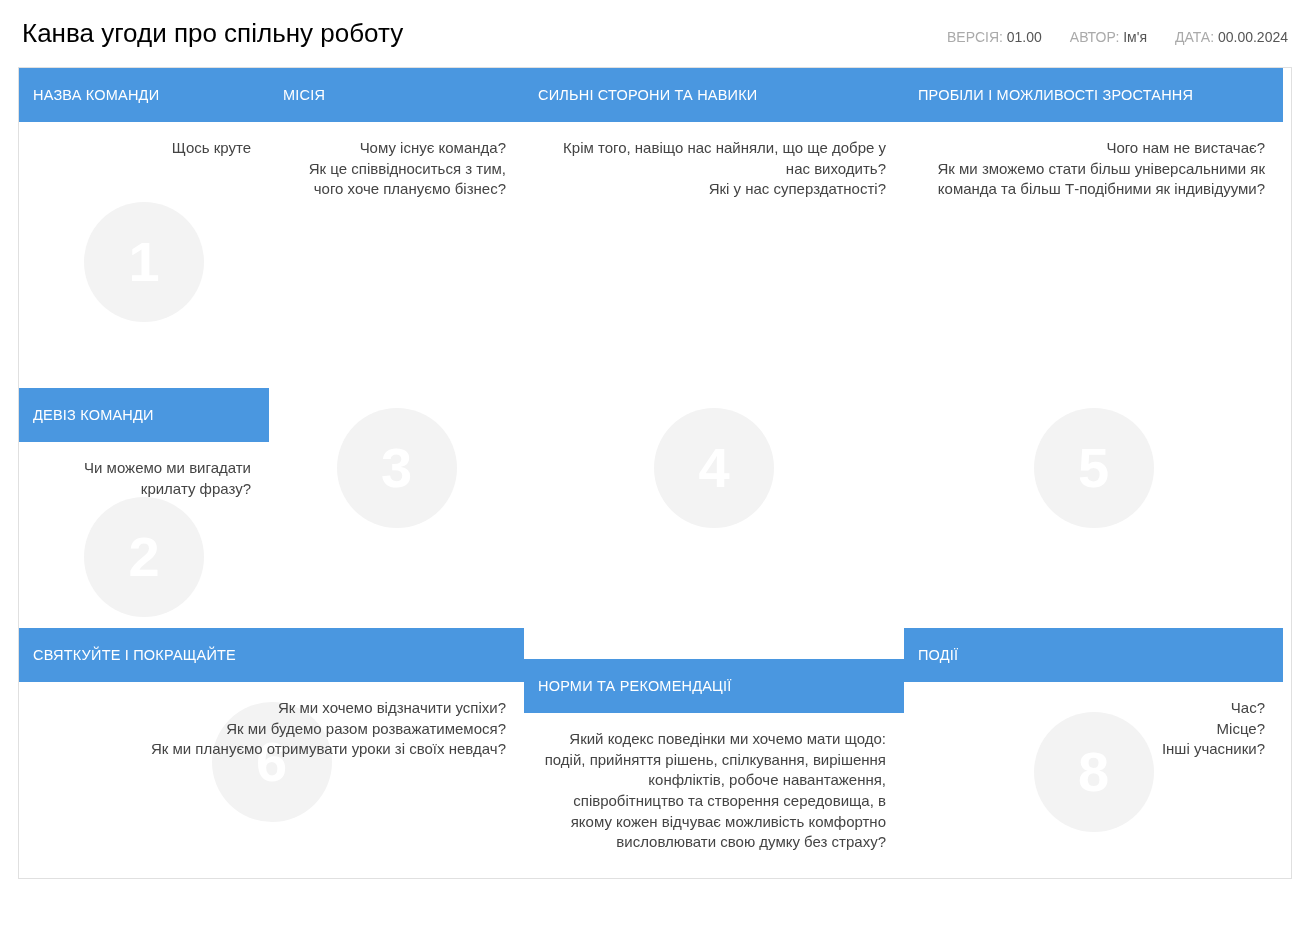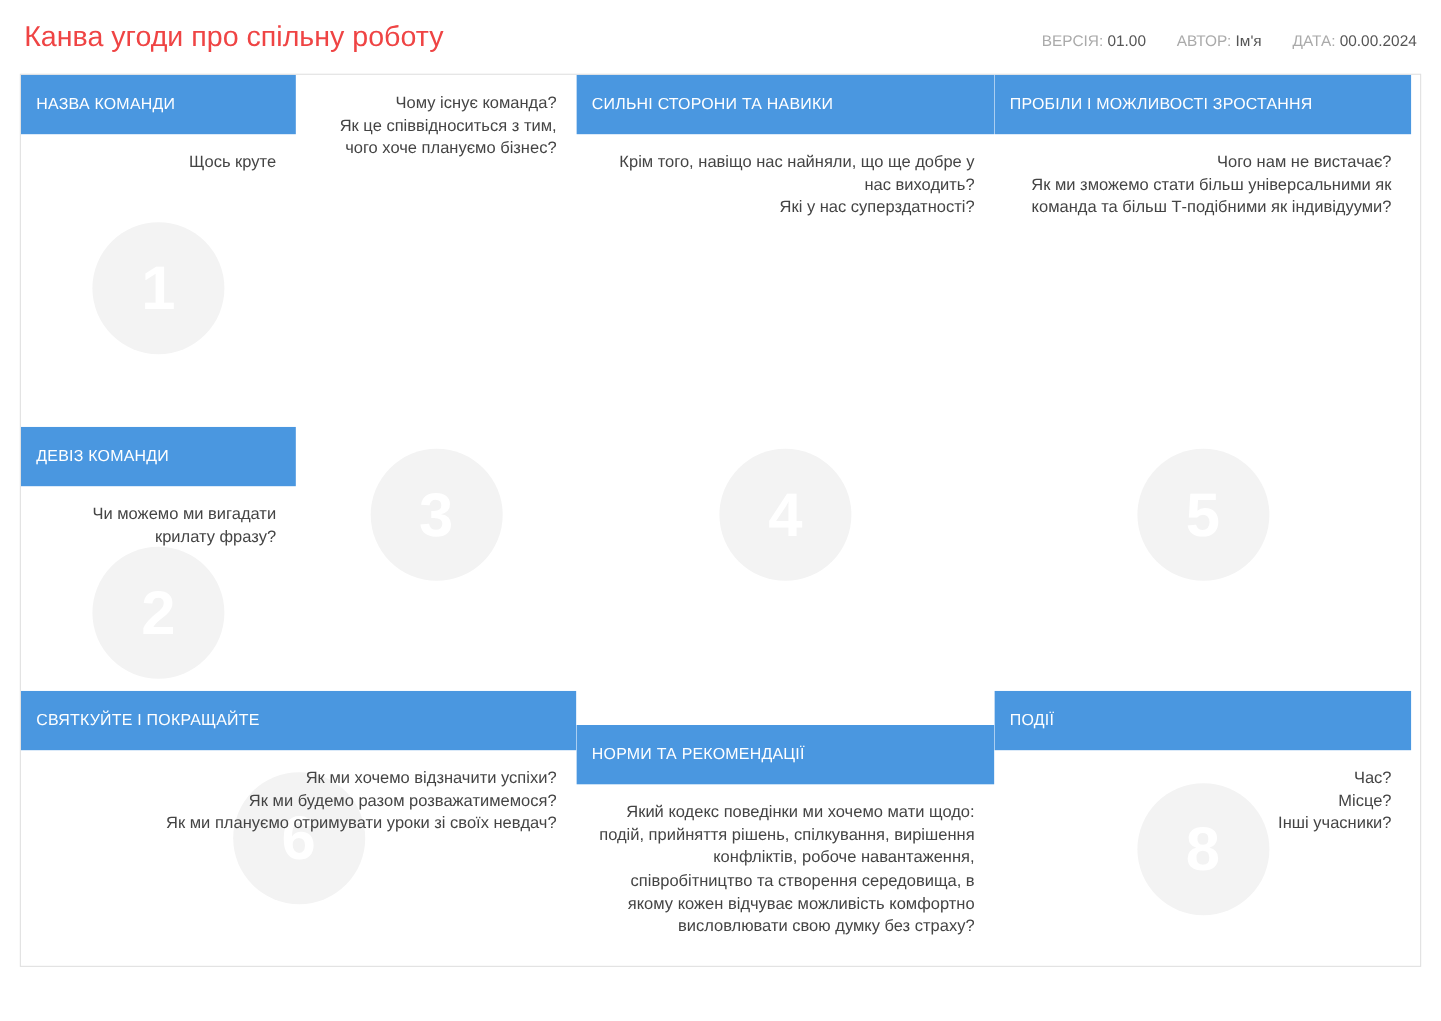--- a/index.html
+++ b/index.html
@@ -11,21 +11,21 @@
   }
   .header {
     display: flex;
     justify-content: space-between;
     align-items: baseline;
     margin-bottom: 18px;
     padding: 0 4px;
   }
   .title {
     font-size: 26px;
-    color: #ef4444;
+    color: #000000;
     font-weight: 400;
     text-align: right;
   }
   .meta {
     display: flex;
     gap: 28px;
     font-size: 14px;
     color: #555;
   }
   .meta-label { color: #aaa; }
@@ -126,20 +126,21 @@
 
   <div class="cell c-motto">
     <div class="cell-header">ДЕВІЗ КОМАНДИ</div>
     <div class="cell-body">
       <div class="watermark wm-motto">2</div>
       <div class="body-text">Чи можемо ми вигадати крилату фразу?</div>
     </div>
   </div>
 
   <div class="cell c-mission">
+    <div class="cell-header">МІСІЯ</div>
     <div class="cell-body">
       <div class="watermark wm-mission">3</div>
       <div class="body-text">Чому існує команда?
 Як це співвідноситься з тим, чого хоче плануємо бізнес?</div>
     </div>
   </div>
 
   <div class="cell c-strong">
     <div class="cell-header">СИЛЬНІ СТОРОНИ ТА НАВИКИ</div>
     <div class="cell-body">

